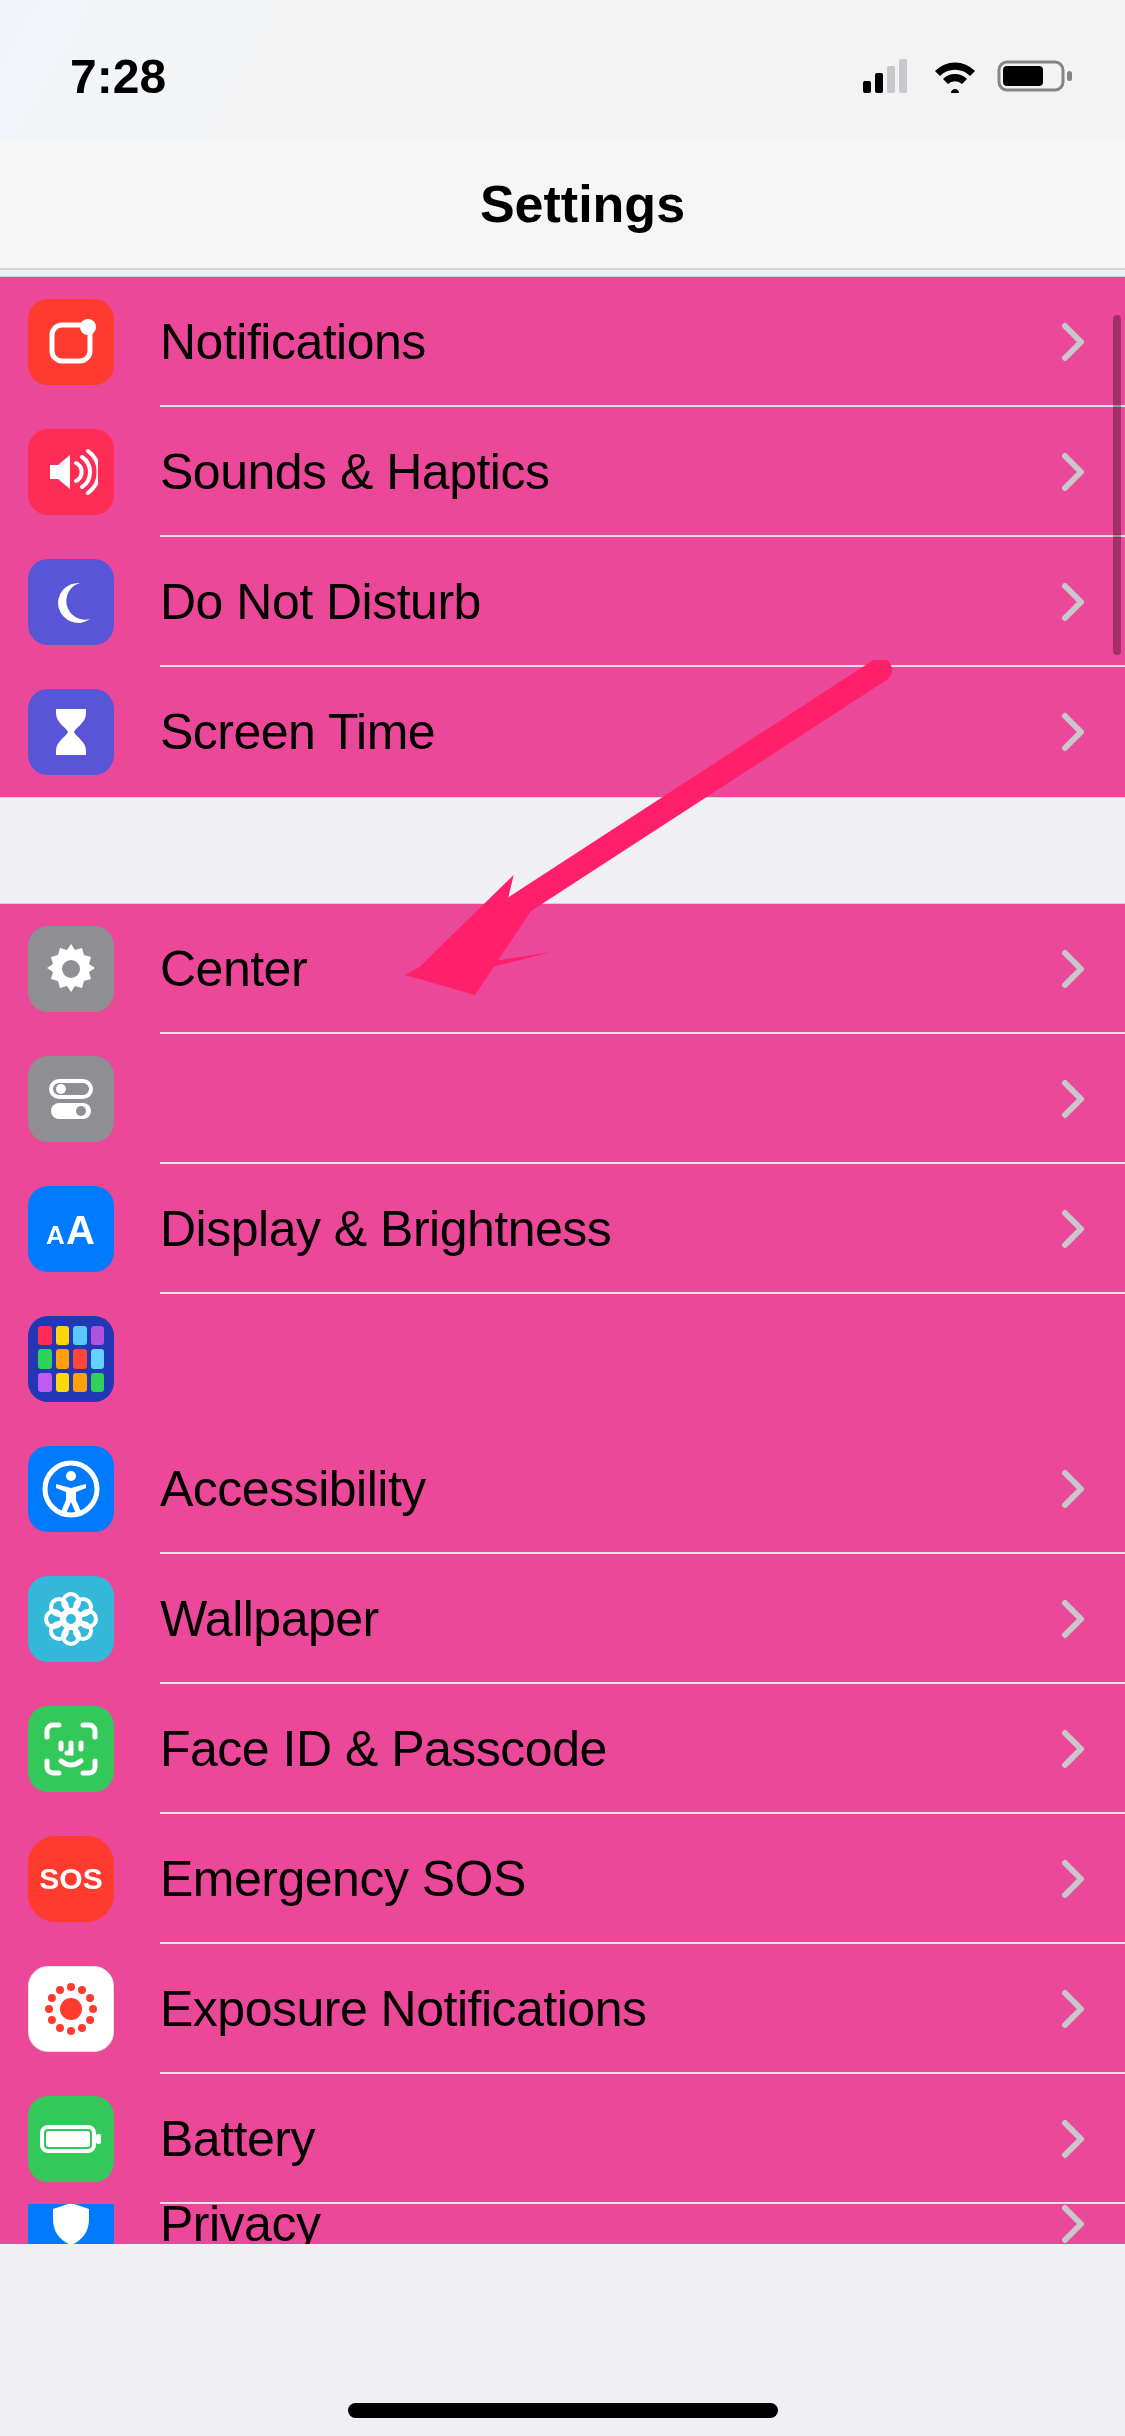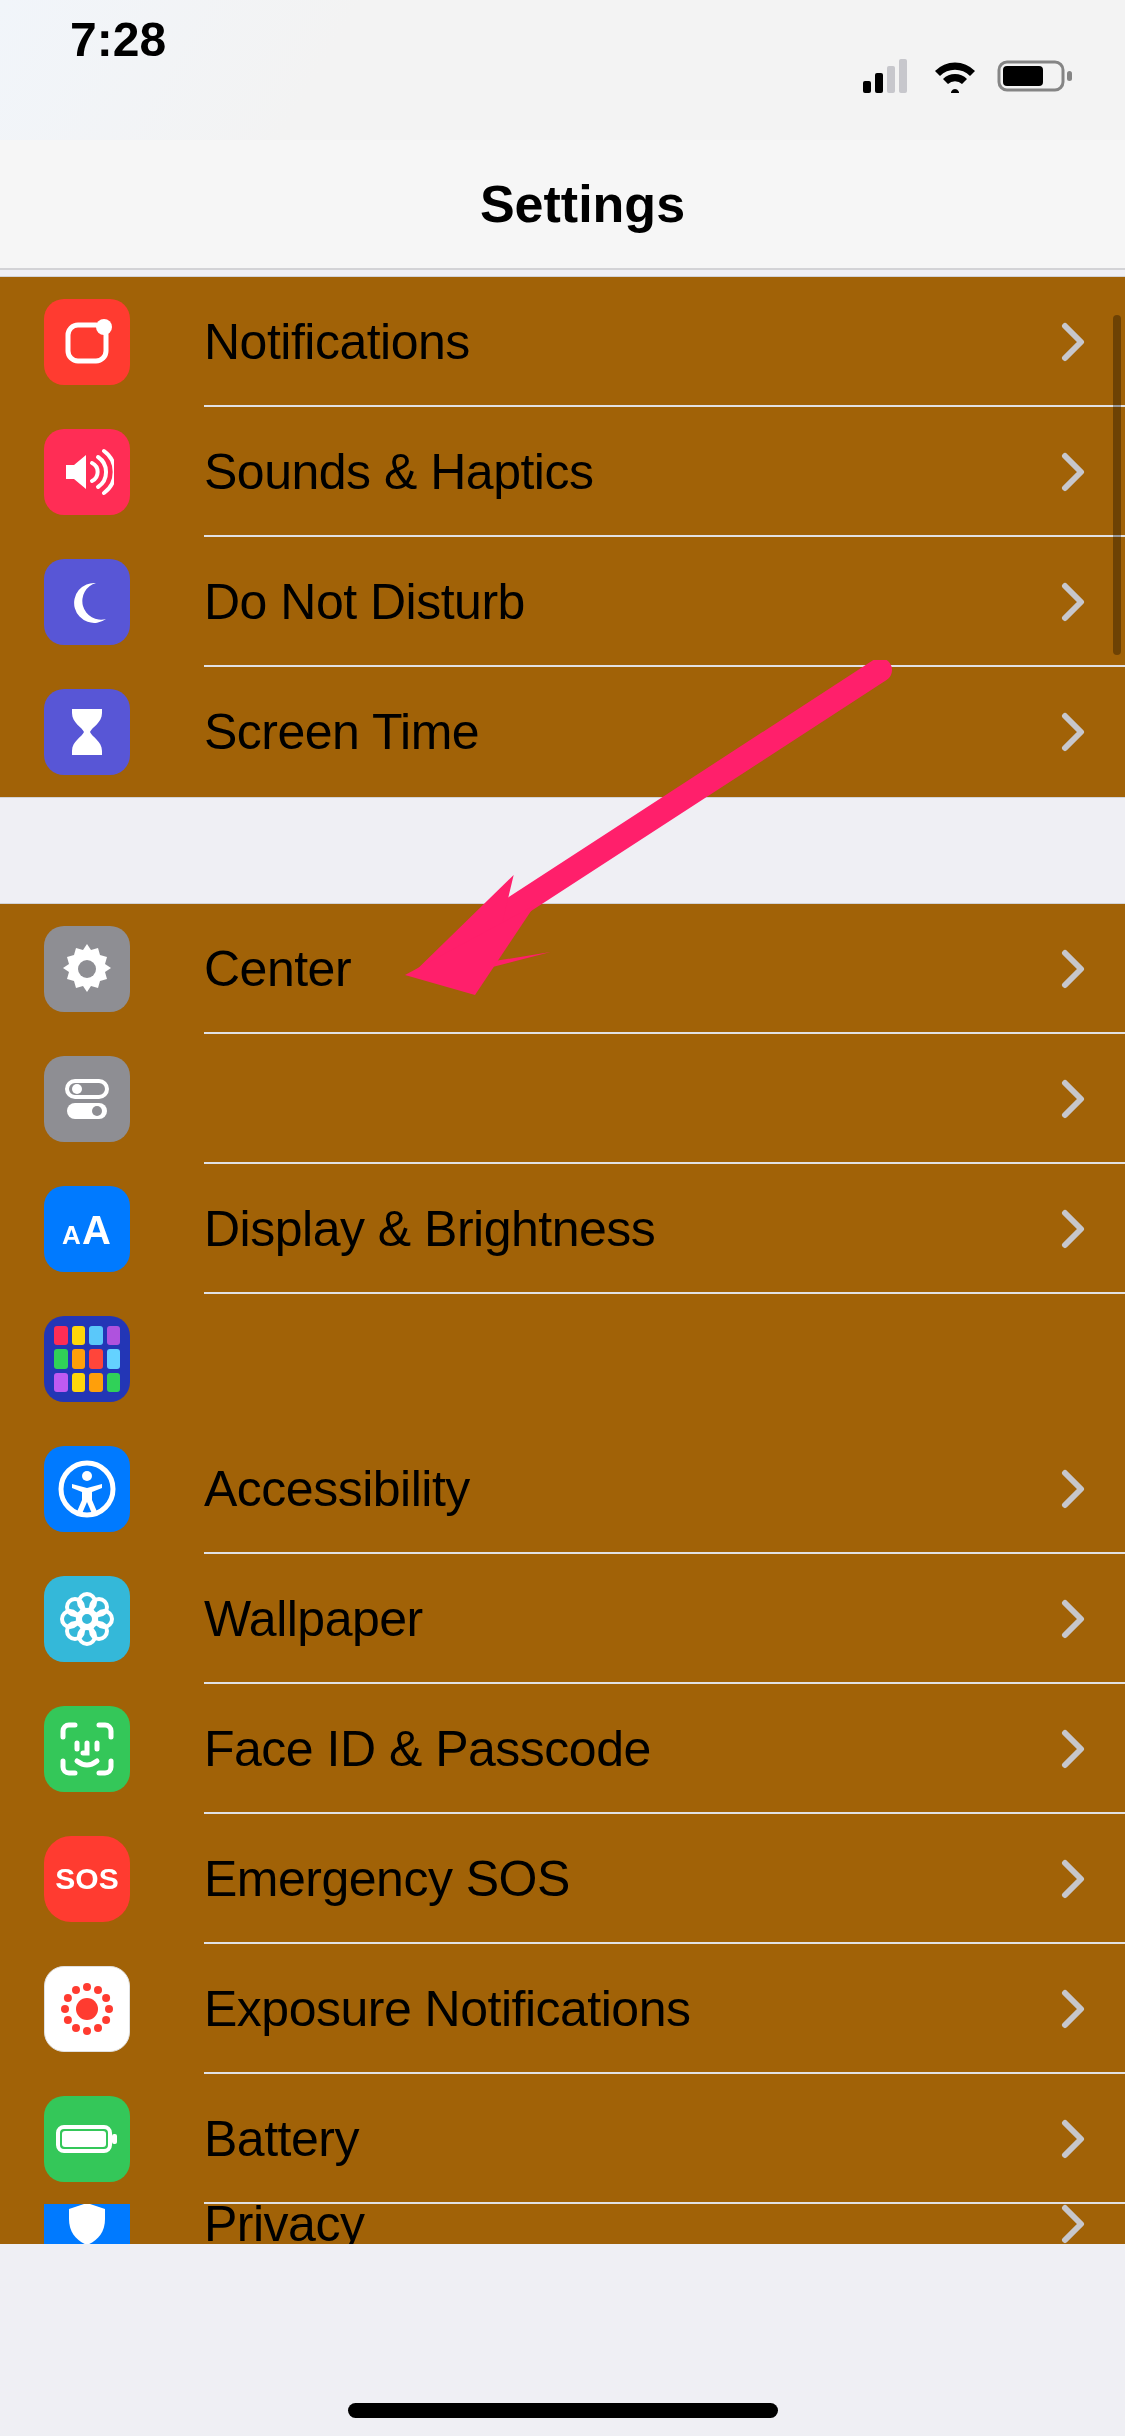--- a/index.html
+++ b/index.html
@@ -7,20 +7,21 @@
     width: 1125px;
     height: 2436px;
     font-family: -apple-system, "Helvetica Neue", Helvetica, Arial, sans-serif;
     background: #efeff4;
     overflow: hidden;
   }
   
   .status-bar {
     height: 140px;
     display: flex;
+    align-items: center;
     justify-content: space-between;
     padding: 12px 50px 0 70px;
     background: linear-gradient(120deg, #f1f5fa 0%, #f3f3f3 30%, #f3f3f3 100%);
   }
   .status-time {
     font-size: 48px;
     font-weight: 600;
   }
   .status-right {
     display: flex;
@@ -52,25 +53,24 @@
     height: 107px;
     background: #efeff4;
     border-top: 1px solid #d3d3d6;
     border-bottom: 1px solid #d3d3d6;
   }
   
   .row {
     display: flex;
     align-items: center;
     height: 130px;
-    padding-left: 44px;
-    background: #a16207;
+    padding-left: 28px;
+    background: #ec4899;
     cursor: pointer;
     position: relative;
-    gap: 28px;
   }
   .row-icon {
     width: 86px;
     height: 86px;
     border-radius: 20px;
     flex-shrink: 0;
     display: flex;
     align-items: center;
     justify-content: center;
   }

